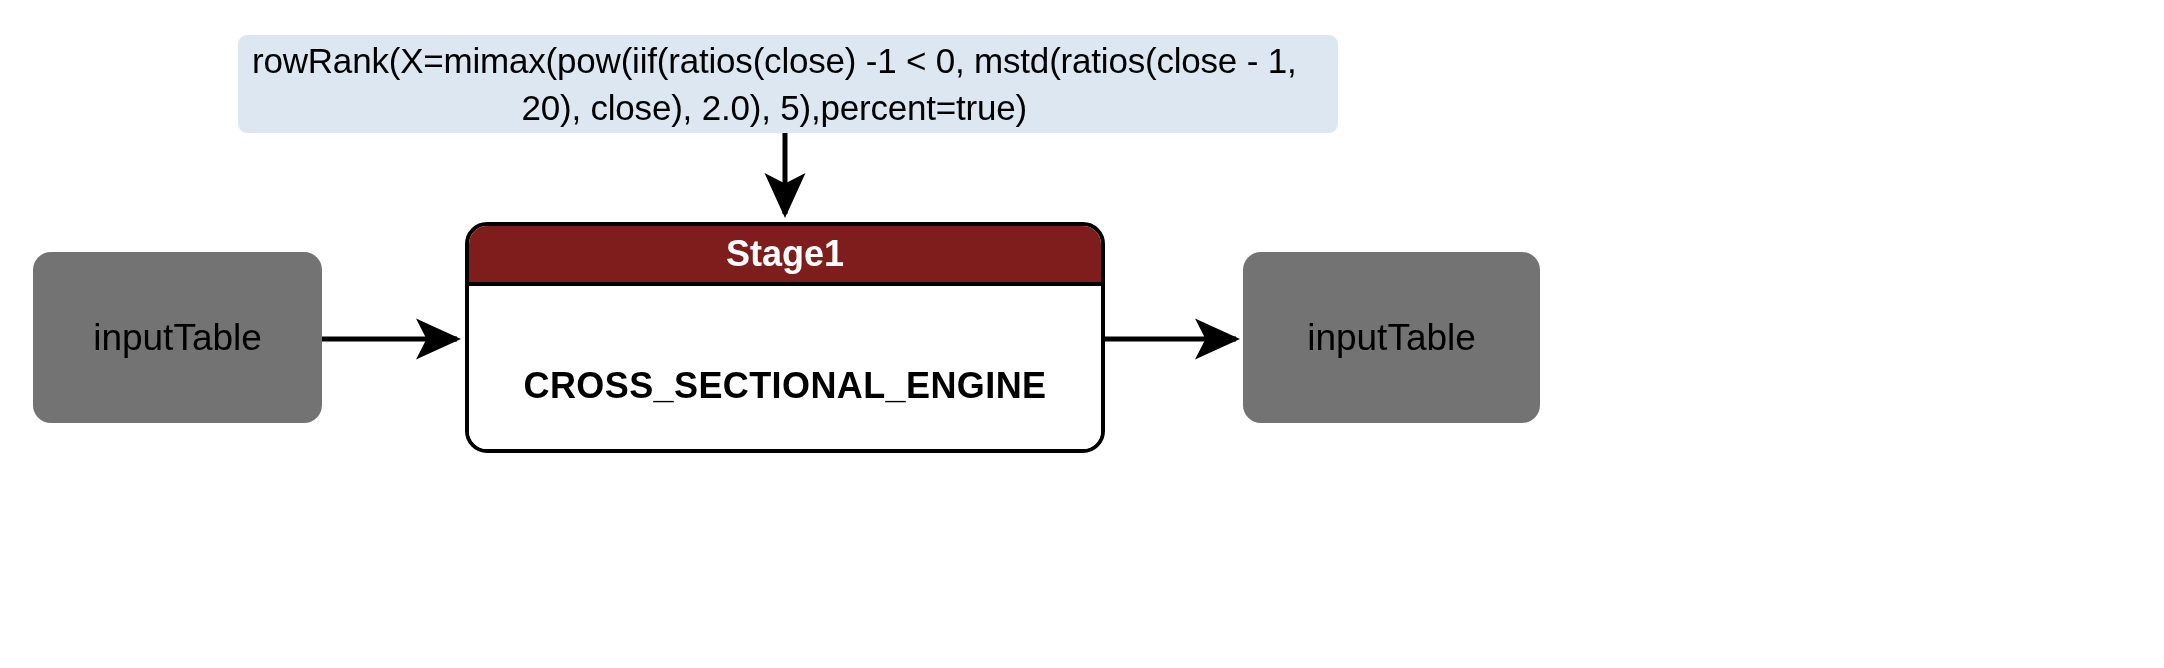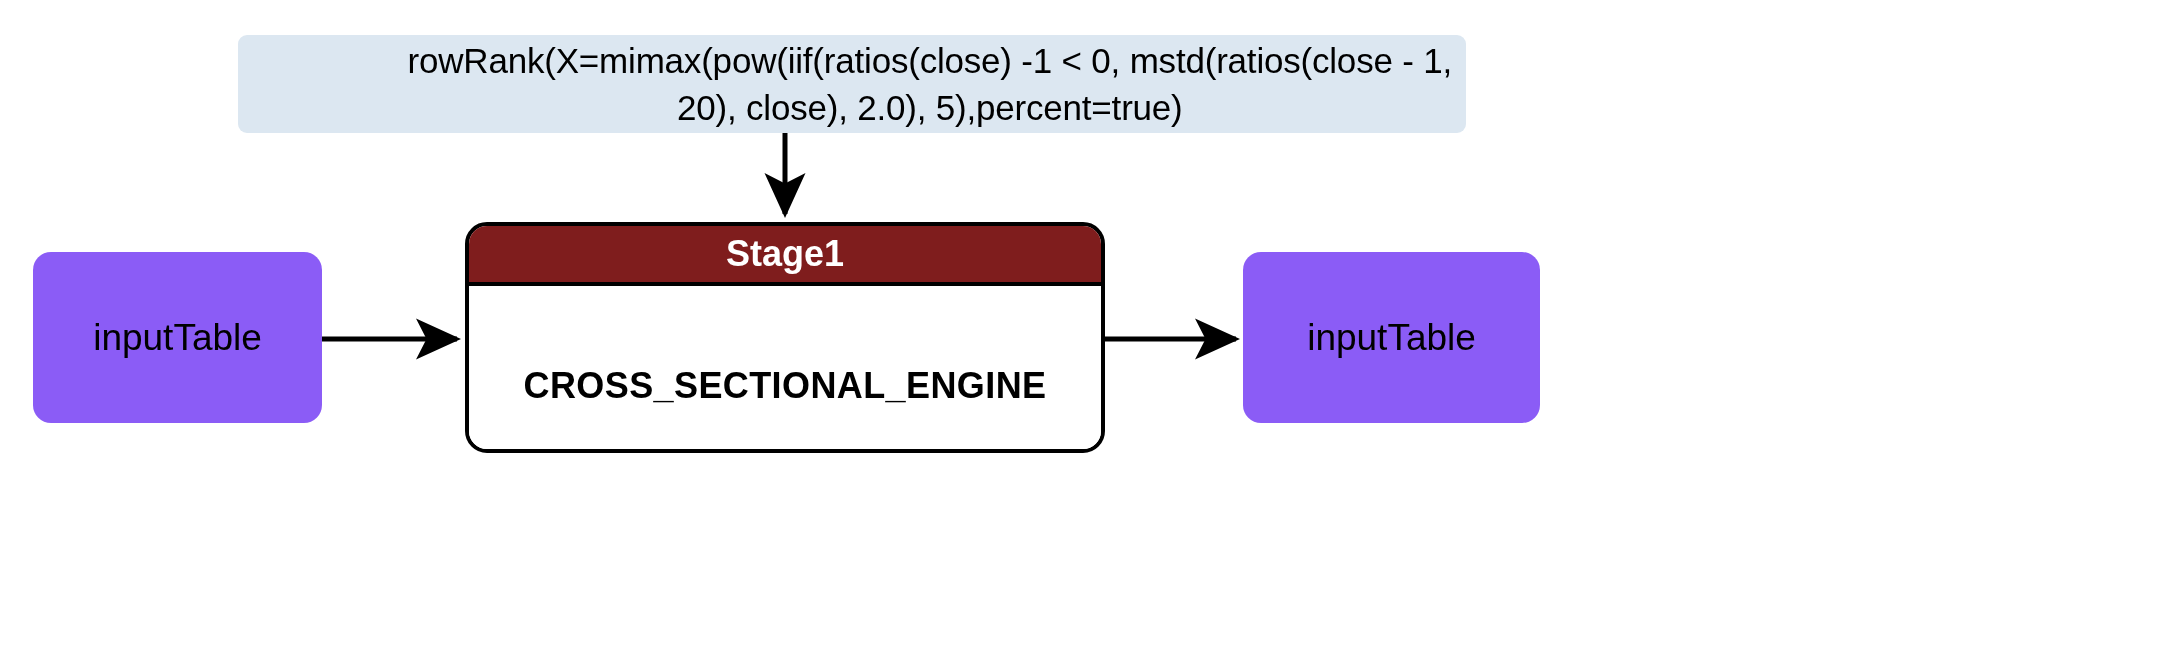--- a/index.html
+++ b/index.html
@@ -18,44 +18,44 @@
     width: 2164px;
     height: 668px;
     background: #ffffff;
   }
 
   
   .formula-box {
     position: absolute;
     left: 238px;
     top: 35px;
-    width: 1228px;
+    width: 1100px;
     height: 98px;
     background: #dce7f1;
     border-radius: 9px;
     box-sizing: border-box;
     display: flex;
     align-items: center;
-    justify-content: flex-end;
+    justify-content: flex-start;
     padding: 0 14px;
   }
   .formula-text {
     color: #000000;
     font-size: 35px;
     line-height: 47px;
     text-align: center;
     font-family: "Liberation Sans", sans-serif;
     white-space: pre-wrap;
     letter-spacing: -0.2px;
   }
 
   
   .table-node {
     position: absolute;
-    background: #8b5cf6;
+    background: #737373;
     border-radius: 18px;
     display: flex;
     align-items: center;
     justify-content: center;
     box-sizing: border-box;
   }
   .table-node .label {
     color: #000000;
     font-size: 37px;
     font-family: "Liberation Sans", sans-serif;

